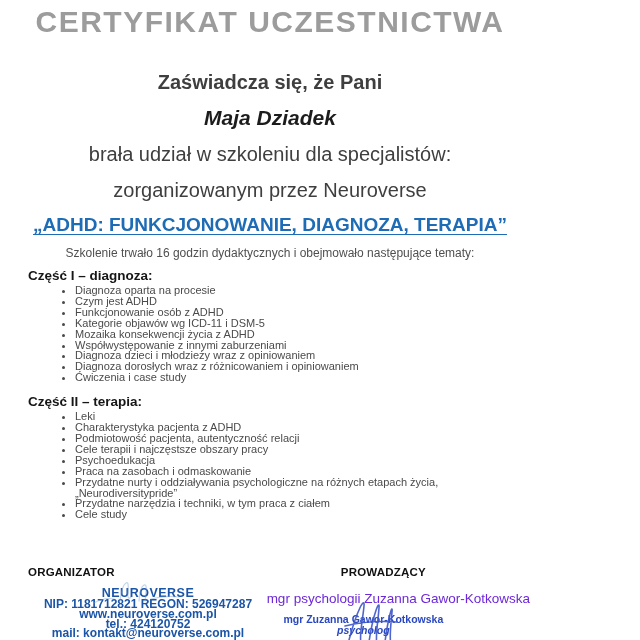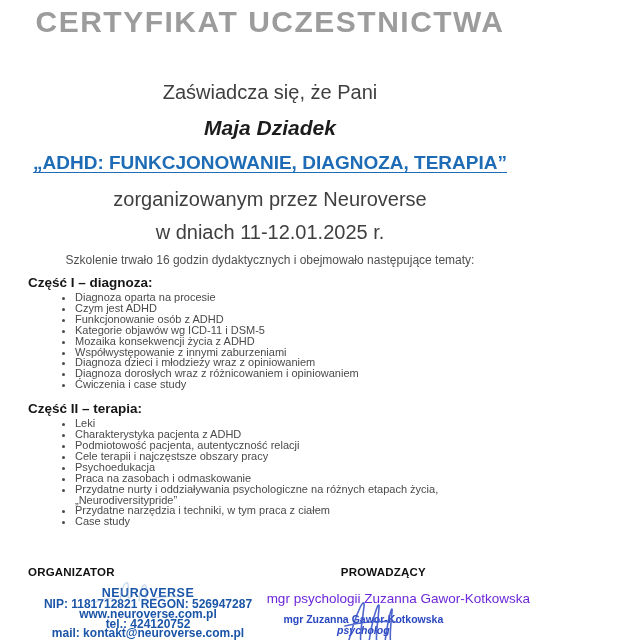--- a/index.html
+++ b/index.html
@@ -19,21 +19,21 @@
     letter-spacing:1.5px;
     color:#9c9c9c;
   }
 
   
   .line {
     margin:0; text-align:center;
     font-size:20px; line-height:24px;
     color:#3f3f3f; font-weight:400;
   }
-  .intro        { margin-top:40px; }
+  .intro        { margin-top:30px;font-weight:bold; }
   .name         { margin-top:12px; font-weight:bold; font-style:italic; color:#1c1c1c; font-size:21px; }
   .participation{ margin-top:12px; }
   .course {
     margin-top:11px;
     font-weight:bold; font-size:19px;
     color:#1e6cb5;
     text-decoration:underline;
     text-underline-offset:3px;
   }
   .organized    { margin-top:12px; }
@@ -93,23 +93,23 @@
 </style>
 </head>
 <body>
 
 <div class="page">
 
   <h1 class="cert-title">CERTYFIKAT UCZESTNICTWA</h1>
 
   <p class="line intro">Zaświadcza się, że Pani</p>
   <p class="line name">Maja Dziadek</p>
+  <p class="line participation">brała udział w szkoleniu dla specjalistów:</p>
+  <p class="line organized">zorganizowanym przez Neuroverse</p>
   <p class="line course">„ADHD: FUNKCJONOWANIE, DIAGNOZA, TERAPIA”</p>
-  <p class="line organized">zorganizowanym przez Neuroverse</p>
-  <p class="line dates">w dniach 11-12.01.2025 r.</p>
   <p class="summary">Szkolenie trwało 16 godzin dydaktycznych i obejmowało następujące tematy:</p>
 
   <div class="section section-1">
     <h2>Część I – diagnoza:</h2>
     <ul>
         <li>Diagnoza oparta na procesie</li>
         <li>Czym jest ADHD</li>
         <li>Funkcjonowanie osób z ADHD</li>
         <li>Kategorie objawów wg ICD-11 i DSM-5</li>
         <li>Mozaika konsekwencji życia z ADHD</li>
@@ -124,21 +124,21 @@
     <h2>Część II – terapia:</h2>
     <ul>
         <li>Leki</li>
         <li>Charakterystyka pacjenta z ADHD</li>
         <li>Podmiotowość pacjenta, autentyczność relacji</li>
         <li>Cele terapii i najczęstsze obszary pracy</li>
         <li>Psychoedukacja</li>
         <li>Praca na zasobach i odmaskowanie</li>
         <li>Przydatne nurty i oddziaływania psychologiczne na różnych etapach życia, „Neurodiversitypride”</li>
         <li>Przydatne narzędzia i techniki, w tym praca z ciałem</li>
-        <li>Case study</li>
+        <li>Cele study</li>
       </ul>
   </div>
 
   <div class="org-block">
     <div class="role">ORGANIZATOR</div>
     <div class="org-card">
       <svg class="org-scribble" width="110" height="40" viewBox="0 0 110 40">
         <path d="M6 30 q10 -6 20 -4 m6 2 q2 -16 6 -18 q3 -2 2 8 q-1 10 3 6 m8 4 q1 -14 5 -16 q3 -1 2 7 l-1 9 m6 -2 q14 -4 28 -2" stroke="#7aa0d4" fill="none" stroke-width="1.2" stroke-linecap="round"></path>
       </svg>
       <div class="org-name">NEUROVERSE</div>

